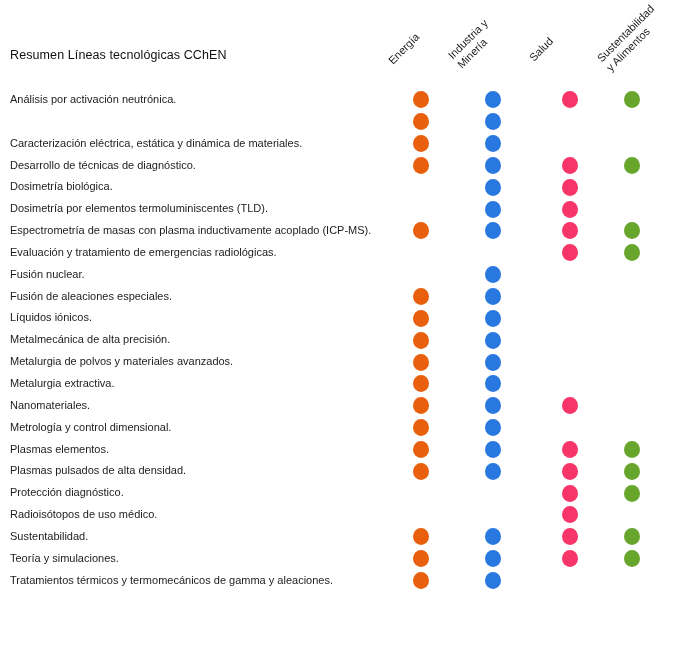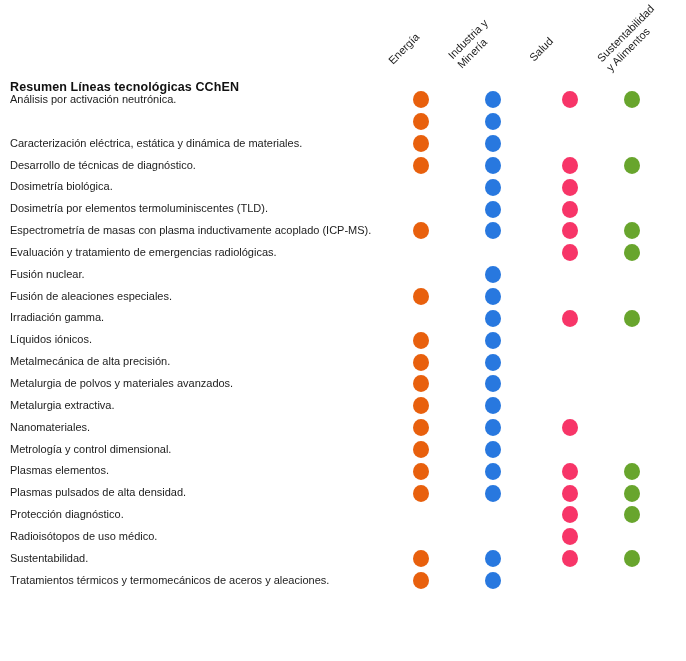--- a/index.html
+++ b/index.html
@@ -10,24 +10,23 @@
     background: #ffffff;
     font-family: "Liberation Sans", sans-serif;
     color: #1c1c1c;
     overflow: hidden;
   }
   .title {
     position: absolute;
     left: 10px;
     top: 48px;
     font-size: 12.5px;
-    font-weight: bold;
+    font-weight: normal;
     letter-spacing: 0.1px;
     color: #111111;
-    margin-top: 32px;
   }
   .colhead {
     position: absolute;
     font-size: 11px;
     line-height: 13px;
     white-space: pre-line;
     width: max-content;
     transform: rotate(-45deg);
     transform-origin: left bottom;
     color: #1c1c1c;
@@ -128,26 +127,20 @@
       <div class="row">
         <div class="rowlabel">Fusión nuclear.</div>
         <span class="dot" style="left: 485px; background: rgb(40, 120, 223);"></span>
       </div>
       <div class="row">
         <div class="rowlabel">Fusión de aleaciones especiales.</div>
         <span class="dot" style="left: 413px; background: rgb(232, 96, 13);"></span>
         <span class="dot" style="left: 485px; background: rgb(40, 120, 223);"></span>
       </div>
       <div class="row">
-        <div class="rowlabel">Irradiación gamma.</div>
-        <span class="dot" style="left: 485px; background: rgb(40, 120, 223);"></span>
-        <span class="dot" style="left: 562px; background: rgb(247, 53, 104);"></span>
-        <span class="dot" style="left: 624px; background: rgb(104, 165, 45);"></span>
-      </div>
-      <div class="row">
         <div class="rowlabel">Líquidos iónicos.</div>
         <span class="dot" style="left: 413px; background: rgb(232, 96, 13);"></span>
         <span class="dot" style="left: 485px; background: rgb(40, 120, 223);"></span>
       </div>
       <div class="row">
         <div class="rowlabel">Metalmecánica de alta precisión.</div>
         <span class="dot" style="left: 413px; background: rgb(232, 96, 13);"></span>
         <span class="dot" style="left: 485px; background: rgb(40, 120, 223);"></span>
       </div>
       <div class="row">
@@ -195,18 +188,25 @@
         <span class="dot" style="left: 562px; background: rgb(247, 53, 104);"></span>
       </div>
       <div class="row">
         <div class="rowlabel">Sustentabilidad.</div>
         <span class="dot" style="left: 413px; background: rgb(232, 96, 13);"></span>
         <span class="dot" style="left: 485px; background: rgb(40, 120, 223);"></span>
         <span class="dot" style="left: 562px; background: rgb(247, 53, 104);"></span>
         <span class="dot" style="left: 624px; background: rgb(104, 165, 45);"></span>
       </div>
       <div class="row">
-        <div class="rowlabel">Tratamientos térmicos y termomecánicos de aceros y aleaciones.</div>
+        <div class="rowlabel">Teoría y simulaciones.</div>
+        <span class="dot" style="left: 413px; background: rgb(232, 96, 13);"></span>
+        <span class="dot" style="left: 485px; background: rgb(40, 120, 223);"></span>
+        <span class="dot" style="left: 562px; background: rgb(247, 53, 104);"></span>
+        <span class="dot" style="left: 624px; background: rgb(104, 165, 45);"></span>
+      </div>
+      <div class="row">
+        <div class="rowlabel">Tratamientos térmicos y termomecánicos de gamma y aleaciones.</div>
         <span class="dot" style="left: 413px; background: rgb(232, 96, 13);"></span>
         <span class="dot" style="left: 485px; background: rgb(40, 120, 223);"></span>
       </div>
     </div>
 </div>
 
 </body></html>

